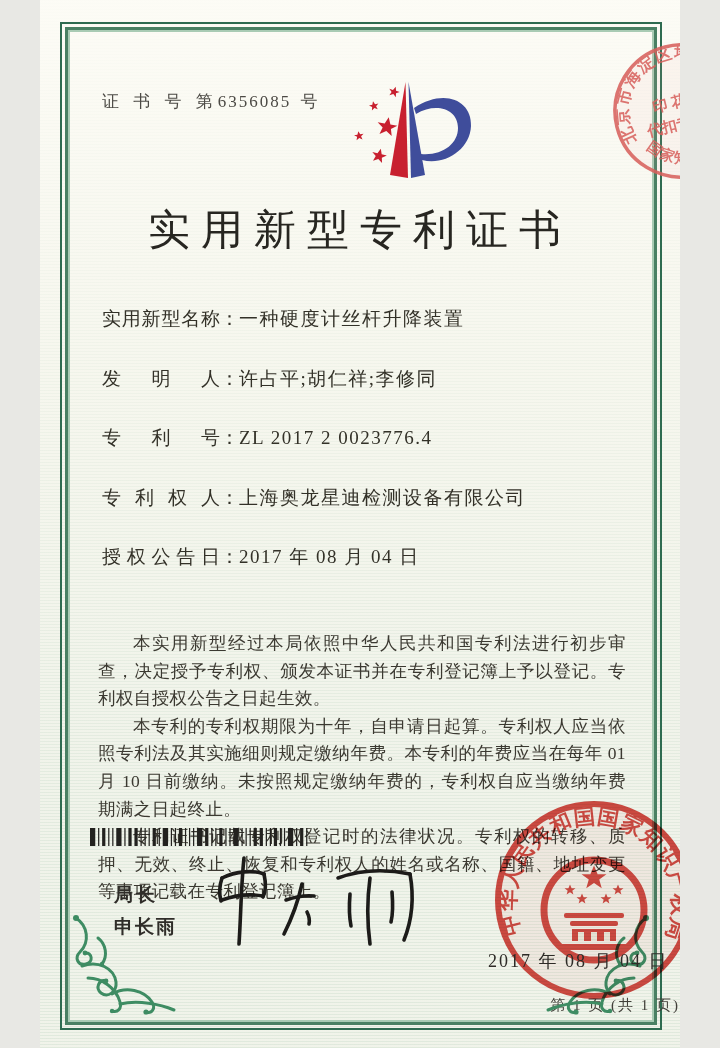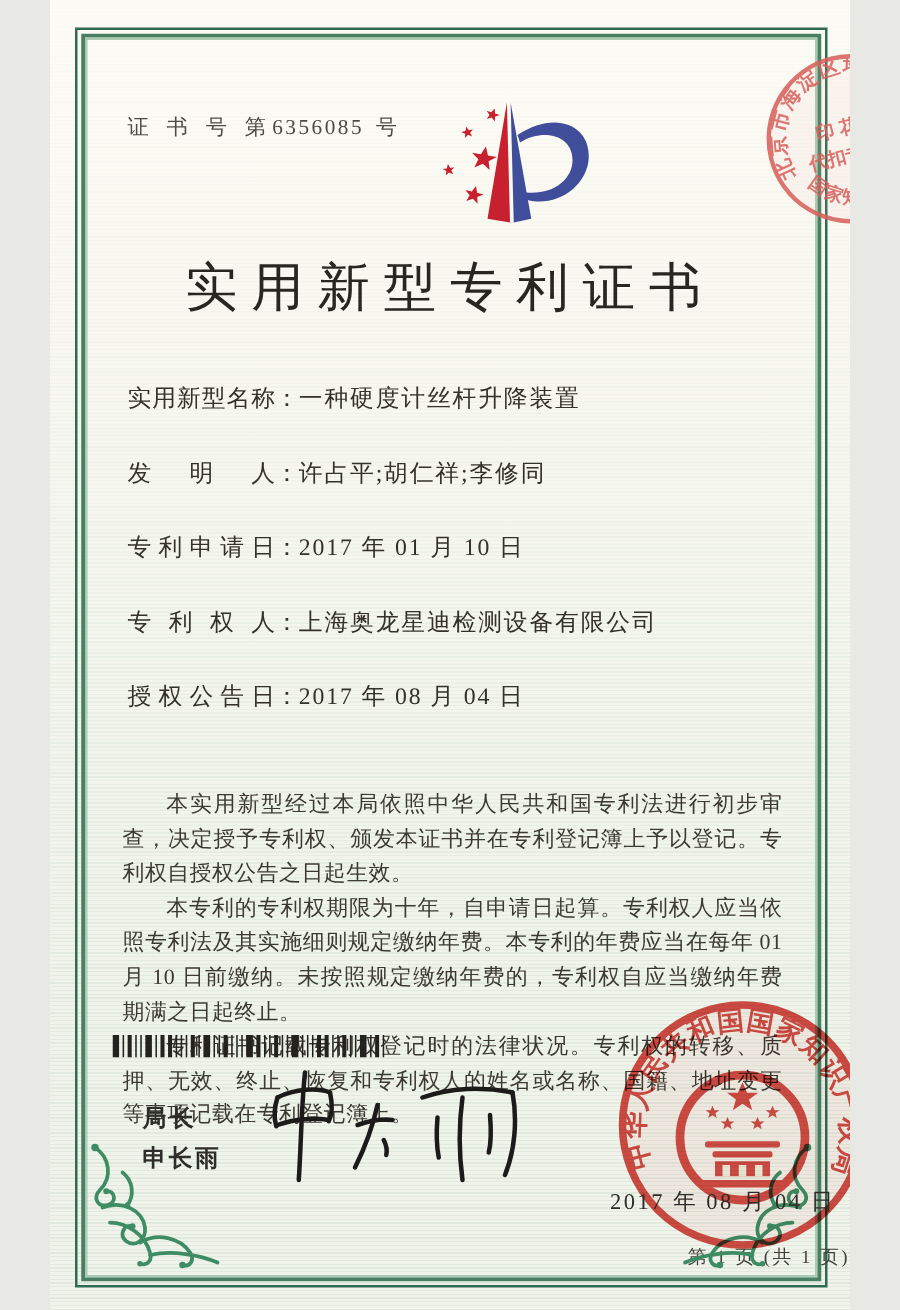--- a/index.html
+++ b/index.html
@@ -111,21 +111,21 @@
     </text>
     <text x="75" y="70" text-anchor="middle" font-size="15" font-weight="700" fill="#d8625e" font-family="'Liberation Sans',sans-serif">印 花 税</text>
     <text x="75" y="92" text-anchor="middle" font-size="15" font-weight="700" fill="#d8625e" font-family="'Liberation Sans',sans-serif">代扣专用章</text>
   </svg>
 
   <div class="title">实用新型专利证书</div>
 
   <div class="fields">
     <div class="field"><span class="lbl">实用新型名称</span><span>：</span><span class="val">一种硬度计丝杆升降装置</span></div>
     <div class="field"><span class="lbl">发明人</span><span>：</span><span class="val">许占平;胡仁祥;李修同</span></div>
-    <div class="field"><span class="lbl">专利申请日</span><span>：</span><span class="val">2017 年 01 月 10 日</span></div>
+    <div class="field"><span class="lbl">专利号</span><span>：</span><span class="val">ZL 2017 2 0023776.4</span></div>
     <div class="field"><span class="lbl">专利权人</span><span>：</span><span class="val">上海奥龙星迪检测设备有限公司</span></div>
     <div class="field"><span class="lbl">授权公告日</span><span>：</span><span class="val">2017 年 08 月 04 日</span></div>
   </div>
 
   <div class="paras">
     <p>本实用新型经过本局依照中华人民共和国专利法进行初步审查，决定授予专利权、颁发本证书并在专利登记簿上予以登记。专利权自授权公告之日起生效。</p>
     <p>本专利的专利权期限为十年，自申请日起算。专利权人应当依照专利法及其实施细则规定缴纳年费。本专利的年费应当在每年 01 月 10 日前缴纳。未按照规定缴纳年费的，专利权自应当缴纳年费期满之日起终止。</p>
     <p>专利证书记载专利权登记时的法律状况。专利权的转移、质押、无效、终止、恢复和专利权人的姓名或名称、国籍、地址变更等事项记载在专利登记簿上。</p>
   </div>
 

